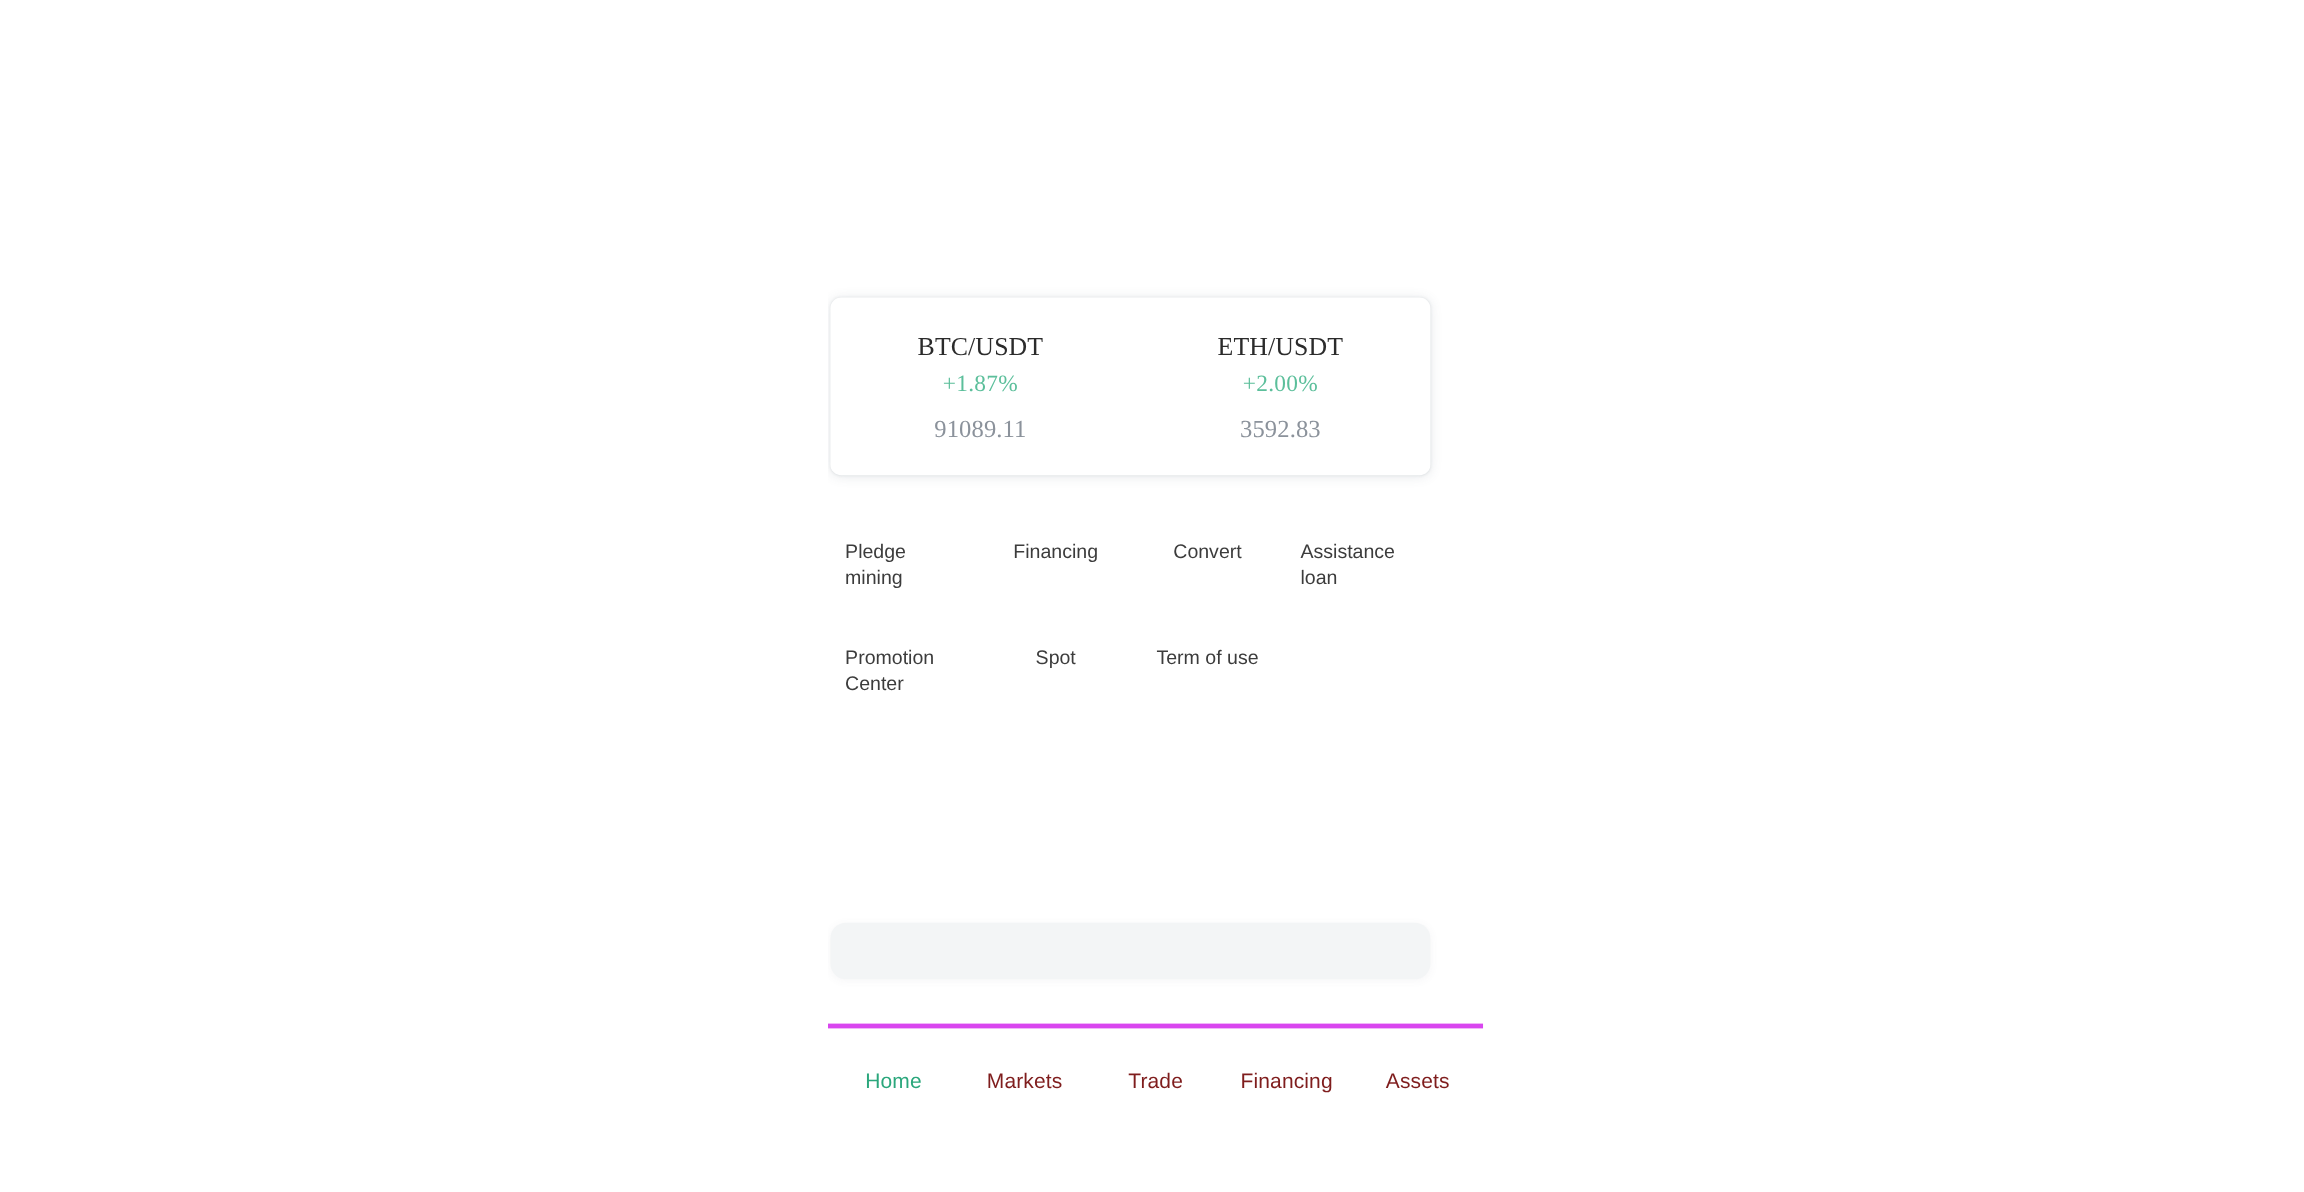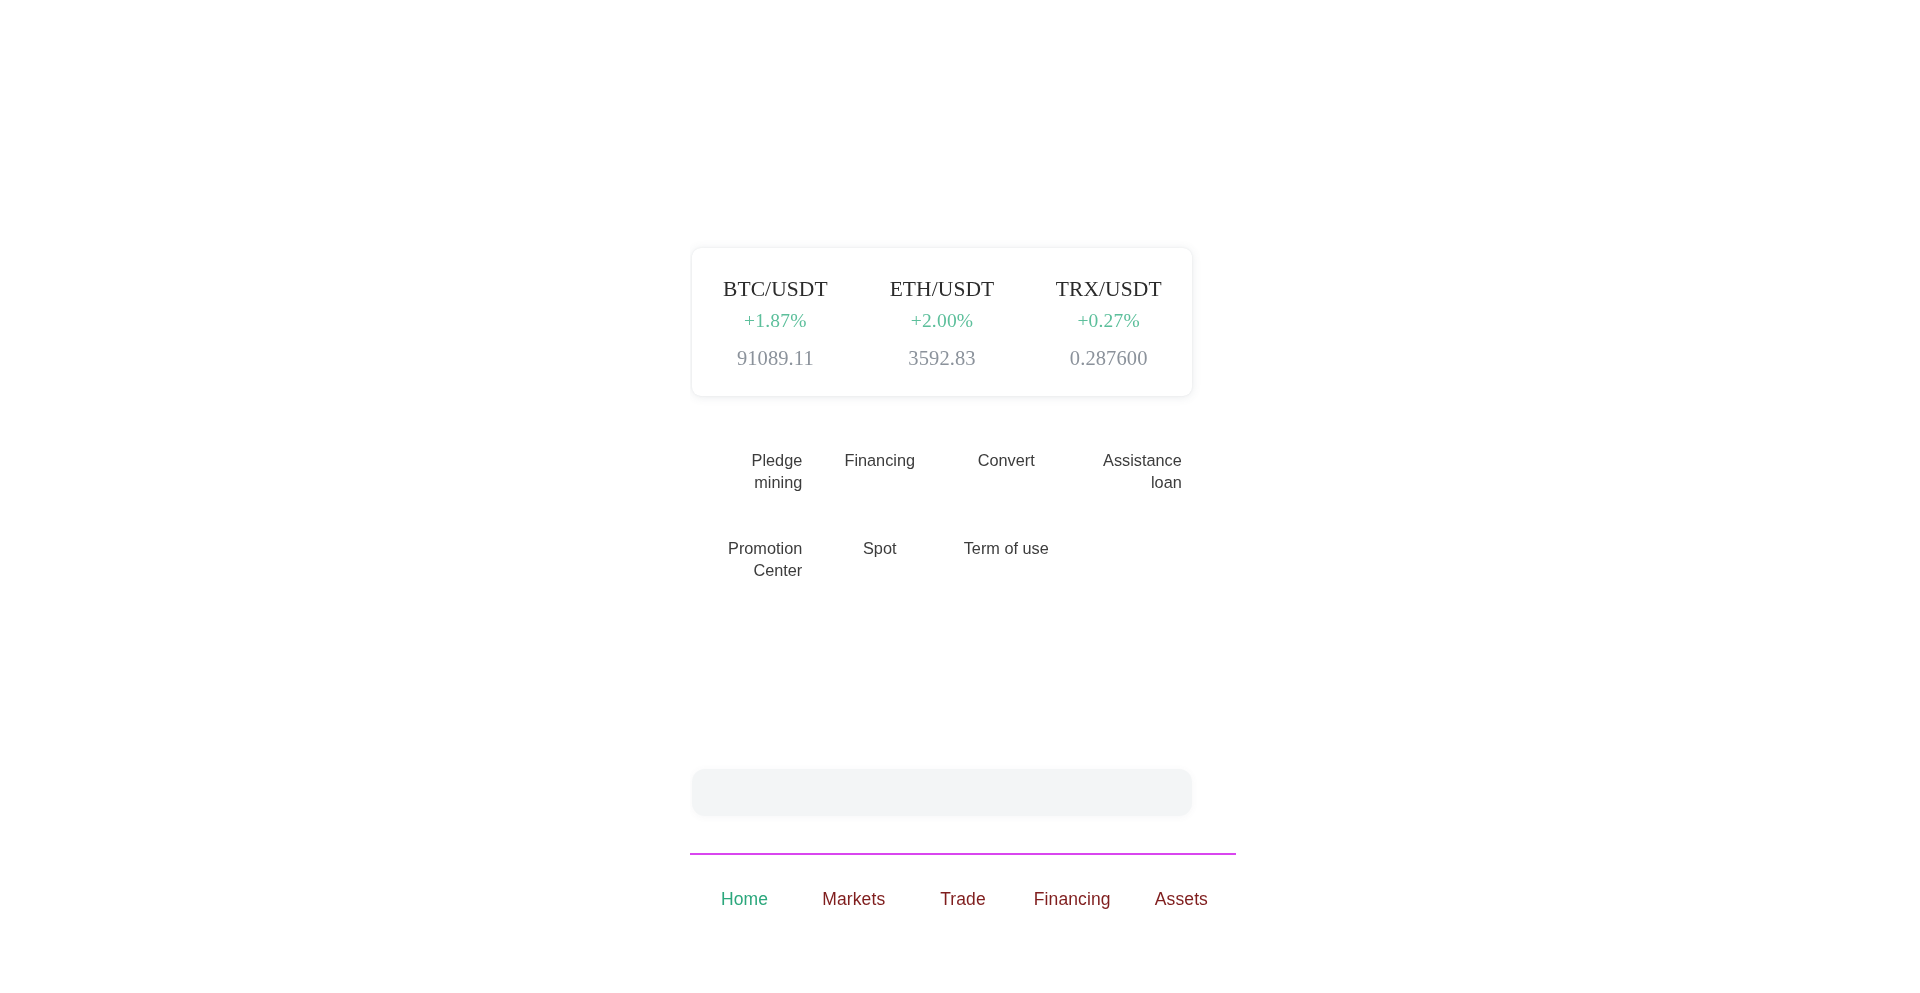--- a/index.html
+++ b/index.html
@@ -98,21 +98,21 @@
   }
   .menu-icon {
     width: 0px;
     height: 0px;
     overflow: hidden;
   }
   .menu-label {
     font-size: 16.3px;
     line-height: 21.5px;
     color: #3c3c3c;
-    text-align: right;
+    text-align: left;
     max-width: 98px;
     font-family: "Liberation Sans", sans-serif;
   }
 
   
   #banner-placeholder {
     position: absolute;
     left: 2px;
     top: 769px;
     width: 500px;
@@ -162,21 +162,21 @@
   }
 
   
   #bottom-nav {
     position: absolute;
     left: 0;
     bottom: 0;
     width: 546px;
     height: 107px;
     background: #ffffff;
-    border-top: 2px solid #d946ef;
+    border-top: 4px solid #d946ef;
     display: flex;
     align-items: flex-start;
     padding-top: 33px;
     box-sizing: border-box;
   }
   .nav-item {
     flex: 1 1 0;
     text-align: center;
     cursor: pointer;
   }
@@ -210,25 +210,20 @@
         <div class="ticker-change">+1.87%</div>
         <div class="ticker-price">91089.11</div>
       </div>
 
       <div class="ticker-col">
         <div class="ticker-pair">ETH/USDT</div>
         <div class="ticker-change">+2.00%</div>
         <div class="ticker-price">3592.83</div>
       </div>
 
-      <div class="ticker-col">
-        <div class="ticker-pair">TRX/USDT</div>
-        <div class="ticker-change">+0.27%</div>
-        <div class="ticker-price">0.287600</div>
-      </div>
 
     </div>
 
     <div id="menu-grid">
 
       <div class="menu-item">
         <span class="menu-icon"></span>
         <span class="menu-label">Pledge mining</span>
       </div>
 

